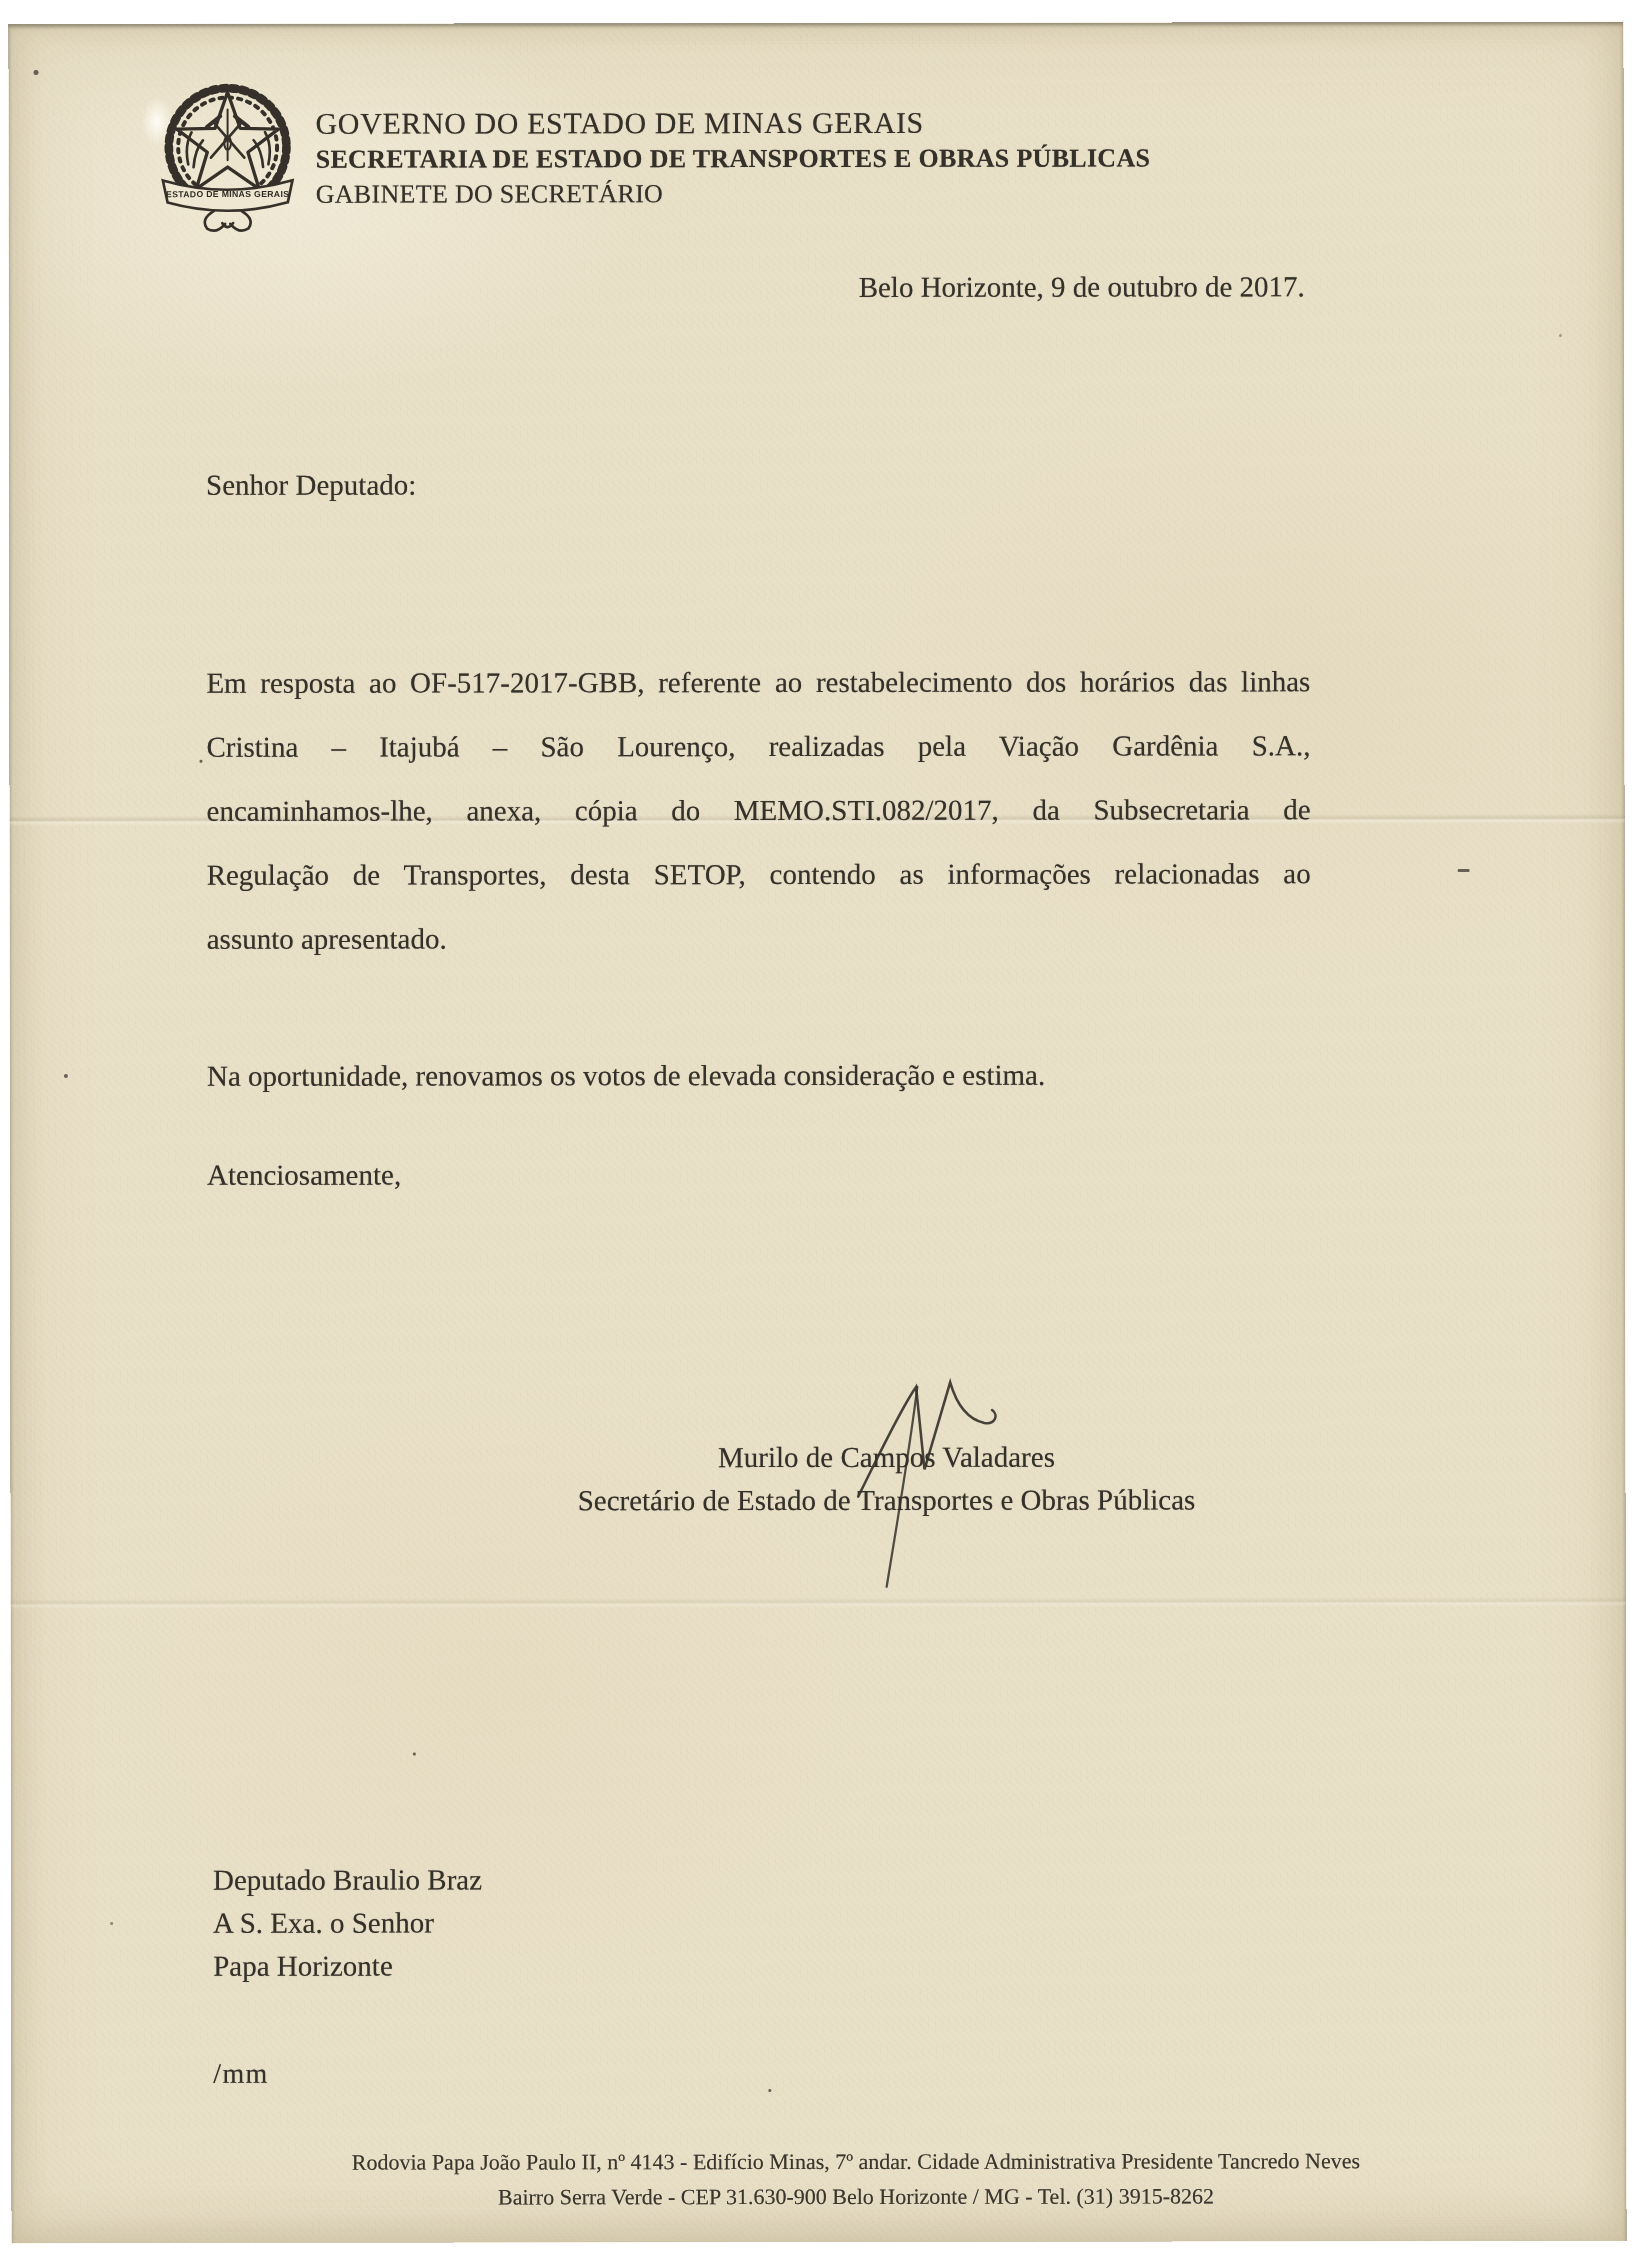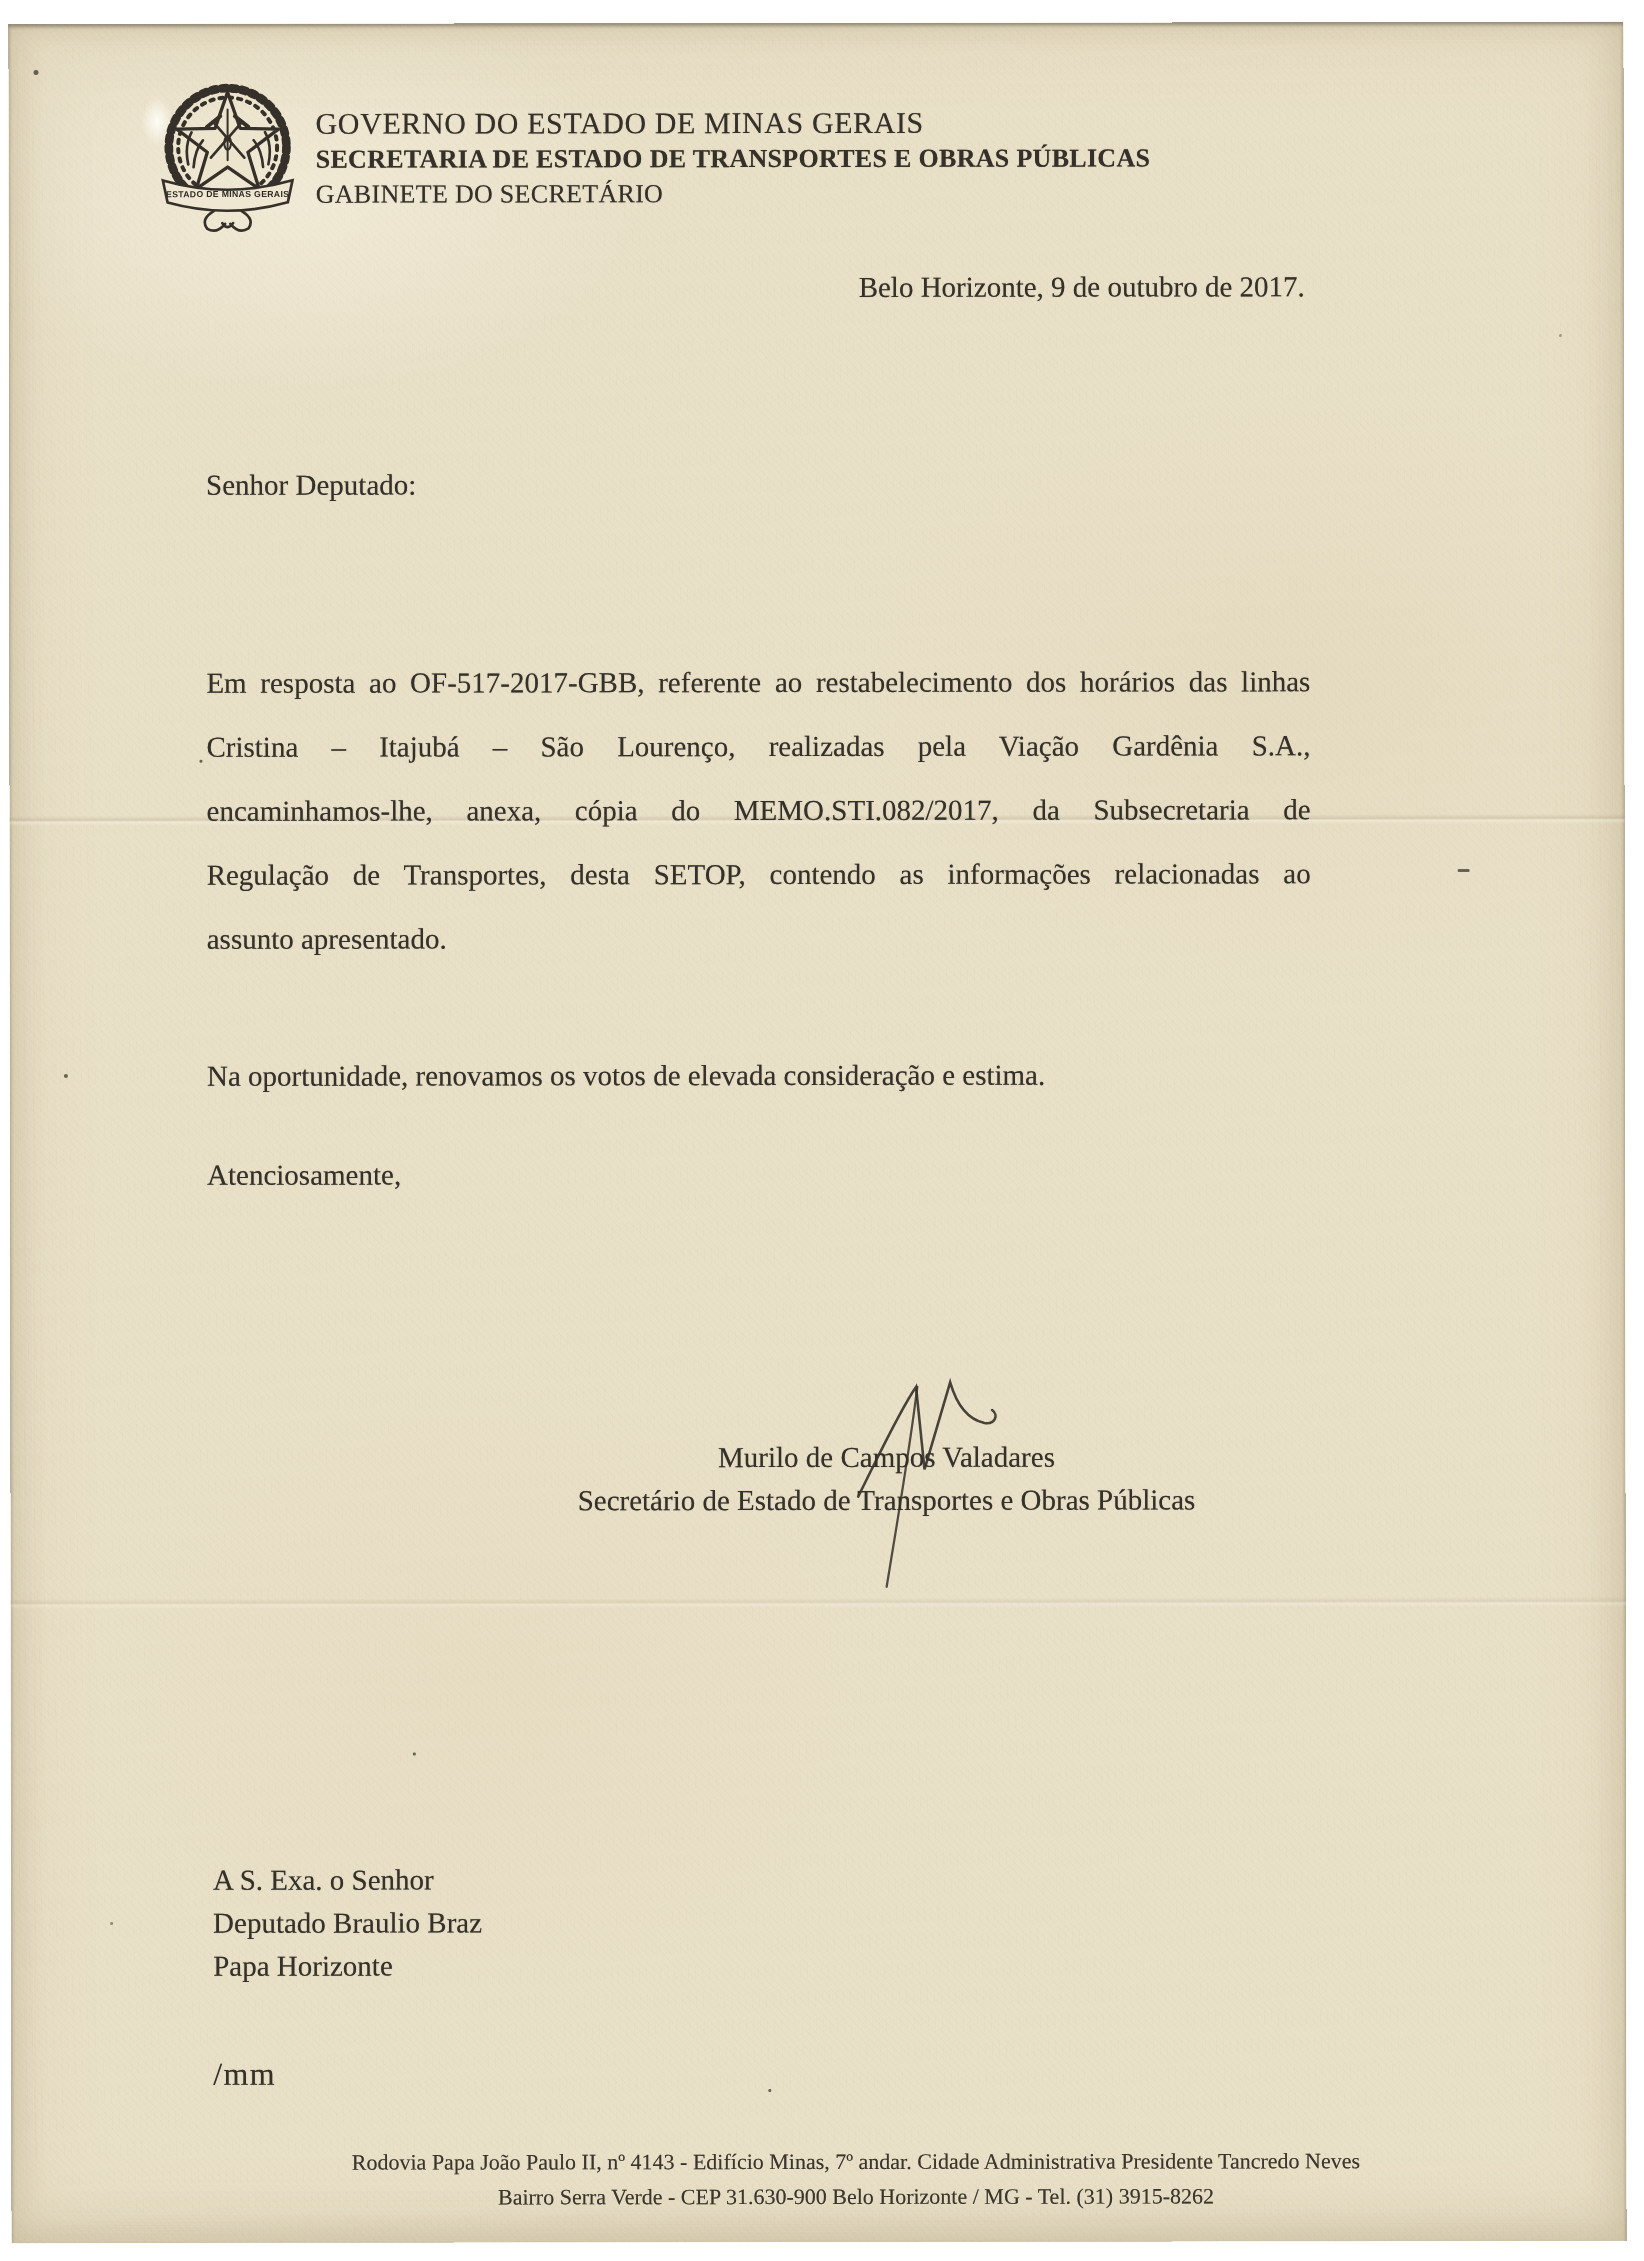--- a/index.html
+++ b/index.html
@@ -33,21 +33,21 @@
   .lh-line1{font-size:30px;line-height:37px;letter-spacing:0.6px;}
   .lh-line2{font-size:26px;line-height:35px;font-weight:bold;letter-spacing:0.3px;}
   .lh-line3{font-size:26px;line-height:35px;letter-spacing:0.3px;}
   
   .t45{font-size:29px;line-height:64px;}
   .just{width:1104px;}
   .just-line{text-align:justify;height:64px;overflow:hidden;}
   .just-line::after{content:"";display:inline-block;width:100%;height:0;}
   .sigblock{width:1232px;text-align:center;font-size:29px;line-height:43px;}
   .addr{font-size:29px;line-height:43px;}
-  .initials{font-size:32px;line-height:28px;letter-spacing:1.3px;}
+  .initials{font-size:28px;line-height:28px;letter-spacing:1.3px;}
   .footer{width:1567px;text-align:center;font-size:22px;line-height:35px;color:#3a362e;text-shadow:0 0 0.6px rgba(62,56,44,0.5);}
   
   .crease{left:0;width:100%;height:10.3px;pointer-events:none;}
   .crease-a{background:linear-gradient(180deg, transparent, rgba(120,105,70,0.16) 40%, rgba(255,253,244,0.30) 62%, transparent);}
   .crease-b{background:linear-gradient(180deg, transparent, rgba(120,105,70,0.10) 40%, rgba(255,253,244,0.22) 62%, transparent);}
   .speck{background:#3c3830;border-radius:50%;opacity:0.75;}
   .glare{background:radial-gradient(closest-side, rgba(255,255,250,0.9), rgba(255,255,250,0) 70%);}
   svg .st{stroke:#35312a;fill:none;stroke-linecap:round;}
 </style>
 </head>
@@ -113,22 +113,22 @@
         <path class="st" d="M60 232 C 95 162 126 96 150 62 L 163 190 L 203 55 C 212 86 228 112 256 118 C 272 121 279 106 268 98" stroke-width="4" opacity="0.9"></path>
         <path class="st" d="M152 62 C 140 160 122 262 104 372" stroke-width="3.5" opacity="0.85"></path>
       </svg>
     </div>
     <div class="abs sigblock ink" style="left:260px;top:1413px;">
       <div>Murilo de Campos Valadares</div>
       <div>Secretário de Estado de Transportes e Obras Públicas</div>
     </div>
 
     <div class="abs addr ink" style="left:202px;top:1835px;">
+      <div>Deputado Braulio Braz</div>
       <div>A S. Exa. o Senhor</div>
-      <div>Deputado Braulio Braz</div>
       <div>Papa Horizonte</div>
     </div>
 
     <div class="abs initials ink" style="left:202px;top:2036px;">/mm</div>
 
     <div class="abs footer" style="left:61px;top:2121px;">
       <div>Rodovia Papa João Paulo II, nº 4143 - Edifício Minas, 7º andar. Cidade Administrativa Presidente Tancredo Neves</div>
       <div>Bairro Serra Verde - CEP 31.630-900 Belo Horizonte / MG  - Tel. (31) 3915-8262</div>
     </div>
 

